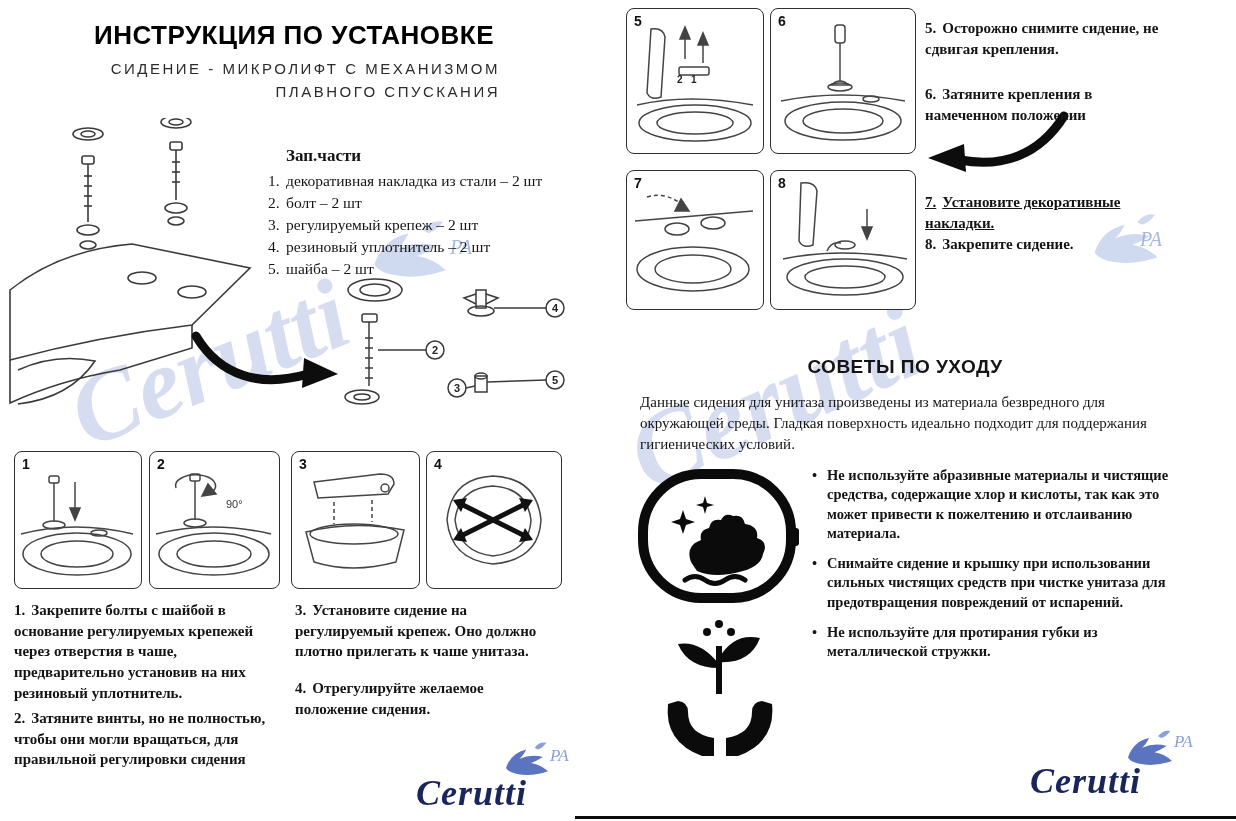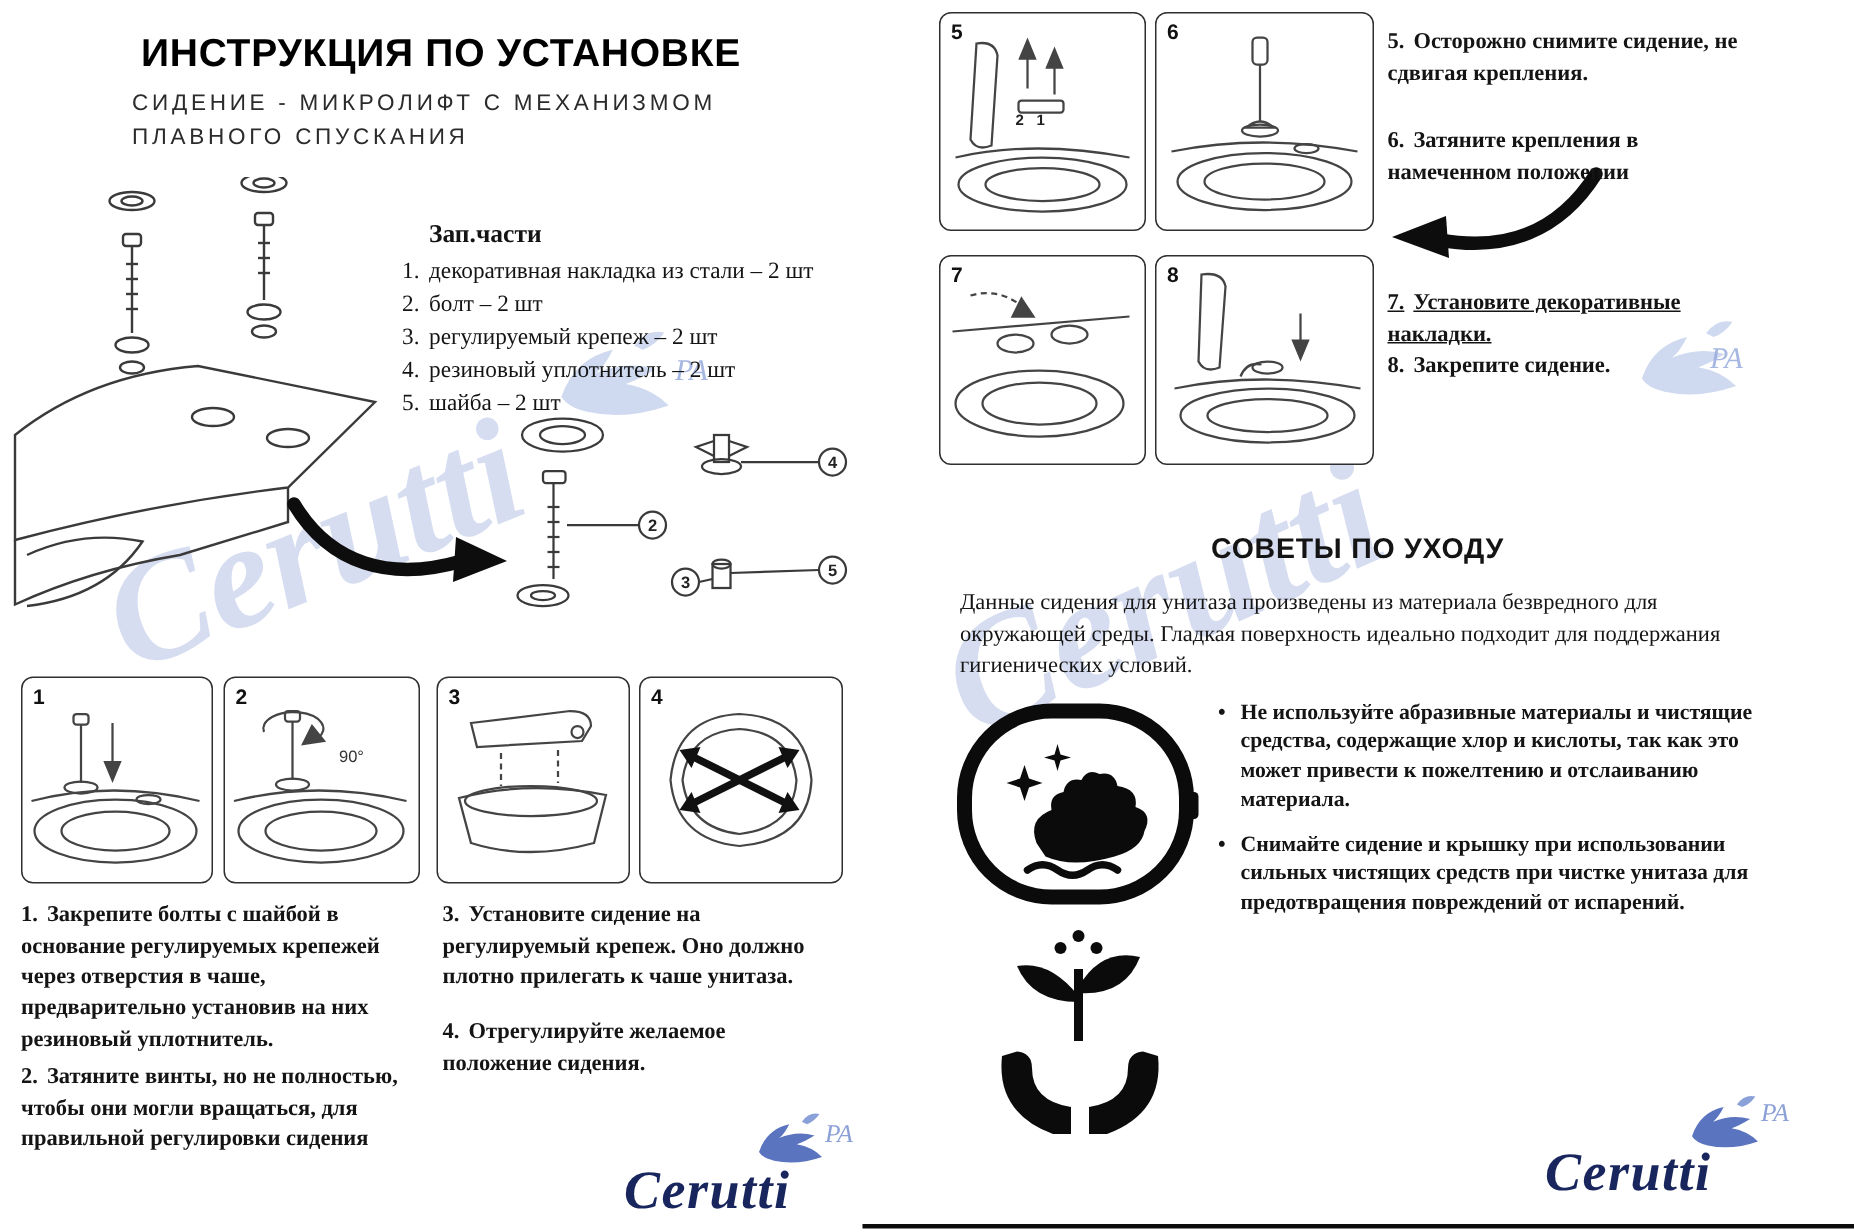--- a/index.html
+++ b/index.html
@@ -13,21 +13,21 @@
              font-weight:bold; color:rgba(173,188,226,0.5); white-space:nowrap;
              transform-origin:0 50%; z-index:0; pointer-events:none; }
   .wm-bird { position:absolute; opacity:0.55; z-index:0; }
   .wm-badge { position:absolute; font-family:"Liberation Serif", serif; font-style:italic;
               color:rgba(150,170,220,0.85); font-size:20px; z-index:0; }
 
   
   .title { left:88px; top:20px; width:412px; text-align:center;
            font-family:"Liberation Sans", sans-serif; font-weight:bold; font-size:26px;
            letter-spacing:0.5px; color:#000000; z-index:2; }
-  .subtitle { left:88px; top:58px; width:412px; text-align:left;
+  .subtitle { left:88px; top:58px; width:412px; text-align:right;
               font-family:"Liberation Sans", sans-serif; font-size:15px; letter-spacing:2.5px;
               color:#2b2b2b; line-height:1.5; z-index:2; }
 
   .parts-head { left:262px; top:146px; font-size:17px; font-weight:bold; z-index:2;margin-left:24px; }
   .parts-list { left:268px; top:170px; width:300px; font-size:15.5px; line-height:1.42; z-index:2; }
   .parts-list .row { display:flex; }
   .parts-list .pnum { width:18px; flex:0 0 auto; }
 
   .step-box { position:absolute; border:1.6px solid #2f2f2f; border-radius:8px; background:#fff; z-index:2; }
   .step-num { position:absolute; left:7px; top:4px; font-family:"Liberation Sans", sans-serif;
@@ -385,20 +385,21 @@
     <circle cx="67" cy="8" r="4"></circle>
     <circle cx="79" cy="16" r="4"></circle>
     <path d="M16,88 Q12,126 50,140 L62,140 L62,122 Q36,118 36,96 Q36,86 26,85 Z"></path>
     <path d="M120,88 Q124,126 86,140 L74,140 L74,122 Q100,118 100,96 Q100,86 110,85 Z"></path>
   </g>
 </svg>
 
 <div class="abs bullets">
   <div class="bullet">Не используйте абразивные материалы и чистящие средства, содержащие хлор и кислоты, так как это может привести к пожелтению и отслаиванию материала.</div>
   <div class="bullet">Снимайте сидение и крышку при использовании сильных чистящих средств при чистке унитаза для предотвращения повреждений от испарений.</div>
+  <div class="bullet">Не используйте для протирания губки из металлической стружки.</div>
 </div>
 
 <div class="logo" style="left:1022px; top:724px; width:175px; height:84px;">
   <svg class="logo-bird" style="left:96px; top:0;" width="64" height="44" viewBox="0 0 70 50">
     <path d="M10,38 Q16,20 34,16 Q30,24 26,27 Q40,21 54,25 Q46,30 40,32 Q52,34 60,42 Q40,49 22,45 Q13,43 10,38 Z" fill="#5a74c0"></path>
     <path d="M44,14 q6,-8 14,-6 q-4,6 -10,8 Z" fill="#8aa0d8"></path>
   </svg>
   <span class="logo-badge" style="left:152px; top:8px;">PA</span>
   <div class="logo-text" style="position:absolute; left:8px; top:36px;">Cerutti</div>
 </div>

